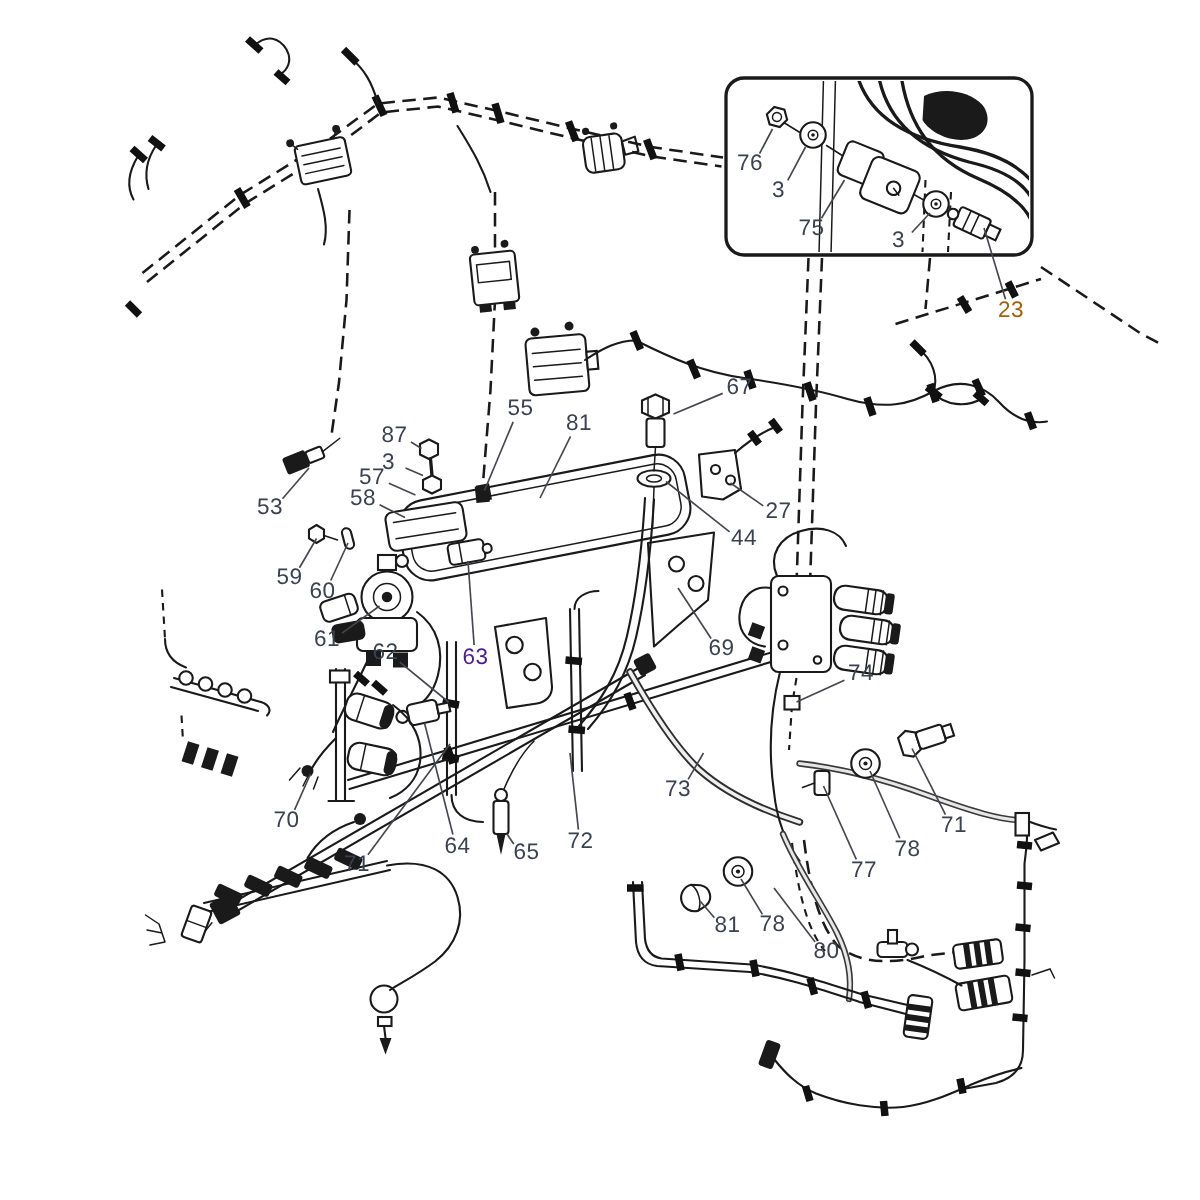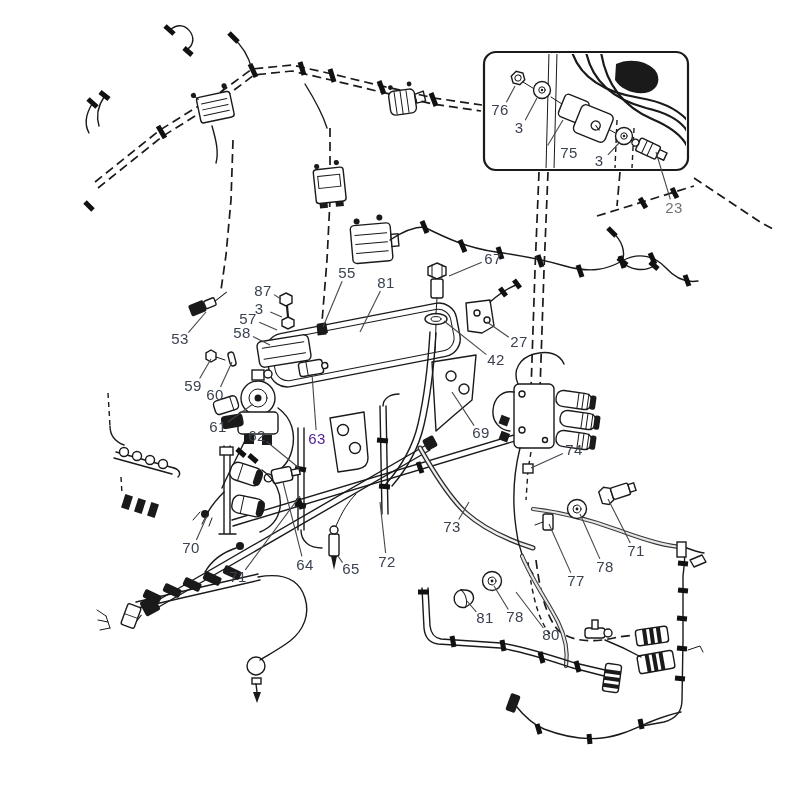--- a/index.html
+++ b/index.html
@@ -471,33 +471,33 @@
       <line x1="599.8805758914443" y1="558.8601156673964" x2="580" y2="514"></line>
       <line x1="630.3108021235798" y1="543.0757601007004" x2="608" y2="499"></line>
       <line x1="476.2758421694022" y1="611.8203882033265" x2="467" y2="601"></line>
       <line x1="508.2698222579658" y1="609.548731785605" x2="494" y2="586"></line>
       <line x1="543.4247432195651" y1="628.0199419665993" x2="516" y2="592"></line>
     </svg>
 
 <div id="labels-layer">
       <span class="callout" style="left: 500px; top: 110px; color: rgb(58, 65, 80);">76</span>
       <span class="callout" style="left: 519px; top: 128px; color: rgb(58, 65, 80);">3</span>
-      <span class="callout" style="left: 541px; top: 153px; color: rgb(58, 65, 80); margin-left: 28px;">75</span>
+      <span class="callout" style="left: 541px; top: 153px; color: rgb(58, 65, 80);">75</span>
       <span class="callout" style="left: 599px; top: 161px; color: rgb(58, 65, 80);">3</span>
-      <span class="callout" style="left: 674px; top: 208px; color: #737373; text-align: right;">23</span>
+      <span class="callout" style="left: 674px; top: 208px; color: #a16207; text-align: right;">23</span>
       <span class="callout" style="left: 180px; top: 339px; color: rgb(58, 65, 80);">53</span>
       <span class="callout" style="left: 263px; top: 291px; color: rgb(58, 65, 80);">87</span>
       <span class="callout" style="left: 259px; top: 309px; color: rgb(58, 65, 80);">3</span>
       <span class="callout" style="left: 248px; top: 319px; color: rgb(58, 65, 80);">57</span>
       <span class="callout" style="left: 242px; top: 333px; color: rgb(58, 65, 80);">58</span>
       <span class="callout" style="left: 347px; top: 273px; color: rgb(58, 65, 80);">55</span>
       <span class="callout" style="left: 386px; top: 283px; color: rgb(58, 65, 80);">81</span>
       <span class="callout" style="left: 493px; top: 259px; color: rgb(58, 65, 80);">67</span>
       <span class="callout" style="left: 519px; top: 342px; color: rgb(58, 65, 80);">27</span>
-      <span class="callout" style="left: 496px; top: 360px; color: rgb(58, 65, 80);">42</span>
+      <span class="callout" style="left: 496px; top: 360px; color: rgb(58, 65, 80);">44</span>
       <span class="callout" style="left: 481px; top: 433px; color: rgb(58, 65, 80);">69</span>
       <span class="callout" style="left: 574px; top: 450px; color: rgb(58, 65, 80);">74</span>
       <span class="callout" style="left: 193px; top: 386px; color: rgb(58, 65, 80);">59</span>
       <span class="callout" style="left: 215px; top: 395px; color: rgb(58, 65, 80);">60</span>
       <span class="callout" style="left: 218px; top: 427px; color: rgb(58, 65, 80);">61</span>
       <span class="callout" style="left: 257px; top: 436px; color: rgb(58, 65, 80);">62</span>
       <span class="callout" style="left: 317px; top: 439px; color: #4c1d95;">63</span>
       <span class="callout" style="left: 191px; top: 548px; color: rgb(58, 65, 80);">70</span>
       <span class="callout" style="left: 238px; top: 577px; color: rgb(58, 65, 80);">71</span>
       <span class="callout" style="left: 305px; top: 565px; color: rgb(58, 65, 80);">64</span>

